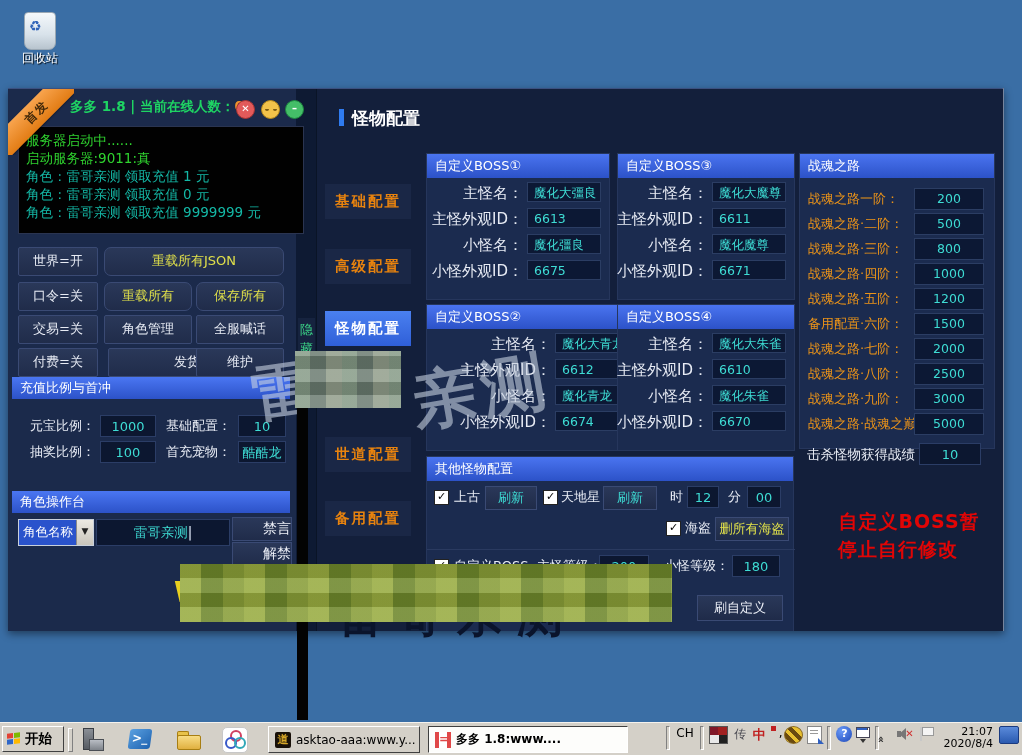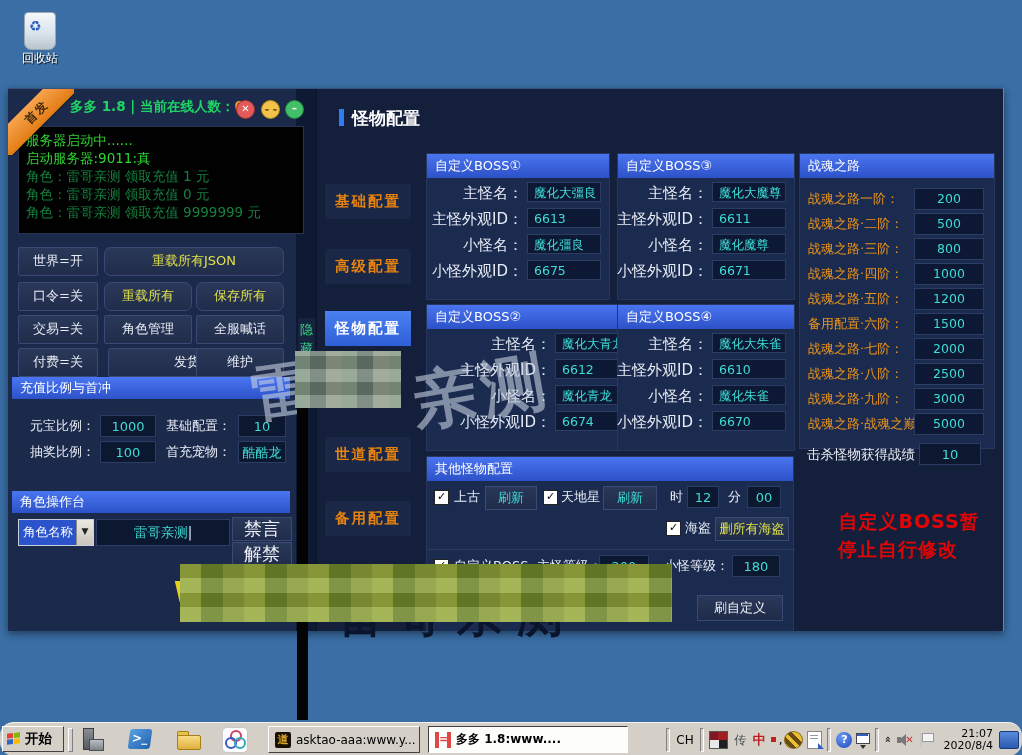--- a/index.html
+++ b/index.html
@@ -26,35 +26,35 @@
   .title-count{color:#F0922C;}
   .circ{position:absolute;top:11px;width:17px;height:17px;border-radius:50%;text-align:center;line-height:16px;font-size:10px;color:#FFF;font-weight:bold;}
   .c-close{left:228px;background:#E25A5A;border:1px solid #A83434;}
   .c-hide{left:253px;background:#F2C24A;border:1px solid #B88A1A;}
   .eyes{position:relative;display:inline-block;width:12px;height:8px;}
   .eyes::before,.eyes::after{content:"";position:absolute;top:2px;width:4px;height:3px;border-bottom:2px solid #7A5A10;border-radius:0 0 4px 4px;}
   .eyes::before{left:0;} .eyes::after{right:0;}
   .c-min{left:277px;background:#44BE68;border:1px solid #1E8A40;}
 
   .console{position:absolute;left:10px;top:37px;width:270px;height:98px;background:#010101;border:1px solid #2A3450;padding:4px 7px;line-height:18px;font-size:13.5px;overflow:hidden;}
-  .log-green{color:#2FD32F;} .log-teal{color:#15803d;}
+  .log-green{color:#2FD32F;} .log-teal{color:#14b8a6;}
 
   .gbtn{position:absolute;height:27px;background:linear-gradient(180deg,#2A3859,#202C4A);border:1px solid #3A4A74;border-radius:2px;color:#E7EBF4;font-size:13px;text-align:center;line-height:26px;cursor:pointer;}
   .gbtn.yellow{color:#E0E04A;border-radius:7px;}
 
   .sec-hdr{position:absolute;left:4px;width:278px;height:22px;background:linear-gradient(180deg,#4A76F2,#2C52C8);color:#FFF;font-size:13px;line-height:22px;padding-left:8px;box-sizing:border-box;}
   .f-label{position:absolute;color:#E8ECF5;font-size:13px;line-height:22px;}
   .f-box{position:absolute;height:22px;background:#0C1730;border:1px solid #2B3D66;color:#3EDCD4;font-size:13px;text-align:center;line-height:21px;box-sizing:border-box;}
 
   .drop{position:absolute;left:10px;top:430px;width:74px;height:25px;background:#2A53CC;border:1px solid #C8D0DC;display:flex;}
   .drop-txt{flex:1;color:#FFF;font-size:12.5px;line-height:24px;padding-left:4px;}
   .drop-arrow{width:16px;background:linear-gradient(180deg,#ECE9E2,#C9C5BC);border-left:1px solid #8A8A8A;color:#222;font-size:9px;text-align:center;line-height:23px;}
   .name-input{position:absolute;left:88px;top:430px;width:132px;height:25px;background:#0C1730;border:1px solid #2B3D66;color:#3EDCD4;font-size:13.5px;text-align:center;line-height:24px;}
   .cursor{color:#E8F0FF;}
-  .sbtn{position:absolute;left:224px;width:58px;height:22px;background:linear-gradient(180deg,#2A3859,#202C4A);border:1px solid #3A4A74;color:#EDF0F8;font-size:18px;text-align:center;line-height:21px;}
+  .sbtn{position:absolute;left:224px;width:58px;height:22px;background:linear-gradient(180deg,#2A3859,#202C4A);border:1px solid #3A4A74;color:#EDF0F8;font-size:14px;text-align:right;line-height:21px;}
 
   .hidebtn{position:absolute;left:298px;top:318px;width:17px;height:44px;z-index:7;background:#16233F;color:#3BD487;font-size:13px;line-height:1.45;text-align:center;padding-top:3px;box-sizing:border-box;}
   .blackstrip{position:absolute;left:297px;top:356px;width:11px;height:364px;background:#030303;z-index:5;}
 
   
   .page-title{position:absolute;left:22px;top:18px;color:#FFF;font-weight:bold;font-size:17px;}
   .page-title::before{content:"";display:inline-block;width:5px;height:17px;background:#2F7BF0;margin-right:8px;vertical-align:-2px;}
   .nav-tab{position:absolute;left:8px;width:86px;height:35px;background:#1A2746;color:#E8830E;font-size:14.5px;font-weight:bold;text-align:center;line-height:35px;letter-spacing:2px;cursor:pointer;}
   .nav-tab.active{background:linear-gradient(180deg,#4A80F0,#2F5FD8);color:#FFF;}
 
@@ -78,31 +78,31 @@
   .notice{position:absolute;width:200px;text-align:center;color:#E10505;font-size:19px;font-weight:bold;letter-spacing:1px;}
 
   
   .wm-big{position:absolute;color:rgba(198,208,224,.60);font-weight:bold;z-index:4;}
   .wm-dark{position:absolute;color:#0A142C;font-size:46px;font-weight:bold;letter-spacing:14px;z-index:2;}
   .mosaic-gray{position:absolute;left:295px;top:351px;width:106px;height:57px;z-index:8;background-color:#7E8C80;background-image:repeating-linear-gradient(0deg,rgba(255,255,255,.16) 0 13px,rgba(0,0,0,.14) 13px 26px),repeating-linear-gradient(90deg,rgba(140,170,140,.45) 0 15px,rgba(80,100,90,.45) 15px 31px,rgba(170,180,150,.4) 31px 47px);}
   .mosaic-green{position:absolute;left:180px;top:564px;width:492px;height:58px;z-index:9;background-color:#7E9434;background-image:repeating-linear-gradient(0deg,rgba(255,255,255,.13) 0 15px,rgba(0,0,0,.12) 15px 29px),repeating-linear-gradient(90deg,rgba(190,205,80,.4) 0 21px,rgba(85,115,30,.42) 21px 43px,rgba(150,170,60,.38) 43px 64px);}
   .wm-w{position:absolute;left:174px;top:576px;color:#E8D020;font-size:28px;font-weight:bold;z-index:8;}
 
   
-  .taskbar{position:absolute;left:0;top:722px;width:1022px;height:33px;background:#D4D0C8;border-top:1px solid #F4F2EE;z-index:20;border-radius:14px;}
+  .taskbar{position:absolute;left:0;top:722px;width:1022px;height:33px;background:#D4D0C8;border-top:1px solid #F4F2EE;z-index:20;}
   .startbtn{position:absolute;left:2px;top:3px;width:62px;height:26px;background:#D4D0C8;border:1px solid;border-color:#FFF #404040 #404040 #FFF;display:flex;align-items:center;gap:4px;padding-left:4px;box-sizing:border-box;}
   .winflag{width:14px;height:13px;display:grid;grid-template-columns:6px 6px;grid-template-rows:5px 5px;gap:1px;transform:skewY(-6deg);}
   .winflag i{display:block;}
   .start-lab{font-size:13.5px;font-weight:bold;color:#000;}
   .grip{position:absolute;top:5px;width:3px;height:22px;border:1px solid;border-color:#FFF #808080 #808080 #FFF;}
   .ql{position:absolute;top:4px;width:25px;height:25px;}
   .taskitem{position:absolute;top:3px;height:27px;border:1px solid;font-size:12px;display:flex;align-items:center;gap:5px;padding:0 6px;box-sizing:border-box;overflow:hidden;white-space:nowrap;}
   .taskitem.normal{background:#D4D0C8;border-color:#FFF #404040 #404040 #FFF;color:#000;}
   .taskitem.active{background:#FDFDFB;border-color:#404040 #FFF #FFF #404040;color:#000;font-weight:bold;}
-  .tray{position:absolute;right:0;top:3px;height:27px;display:flex;align-items:center;}
+  .tray{position:absolute;right:0;top:3px;height:27px;display:flex;}
   .tray-divider{width:2px;height:22px;border:1px solid;border-color:#808080 #FFF #FFF #808080;margin:0 3px;}
   .tico{width:17px;height:16px;margin:0 2px;position:relative;flex:none;}
   .clock{text-align:right;font-size:11px;line-height:12px;color:#000;margin:0 6px 0 8px;}
   .showdesk{width:18px;height:16px;background:linear-gradient(180deg,#5A8ADA,#2A5AB0);border:1px solid #1A3A80;border-radius:2px;margin-right:3px;}
 </style>
 </head>
 <body>
 
 <div class="screen">
 

